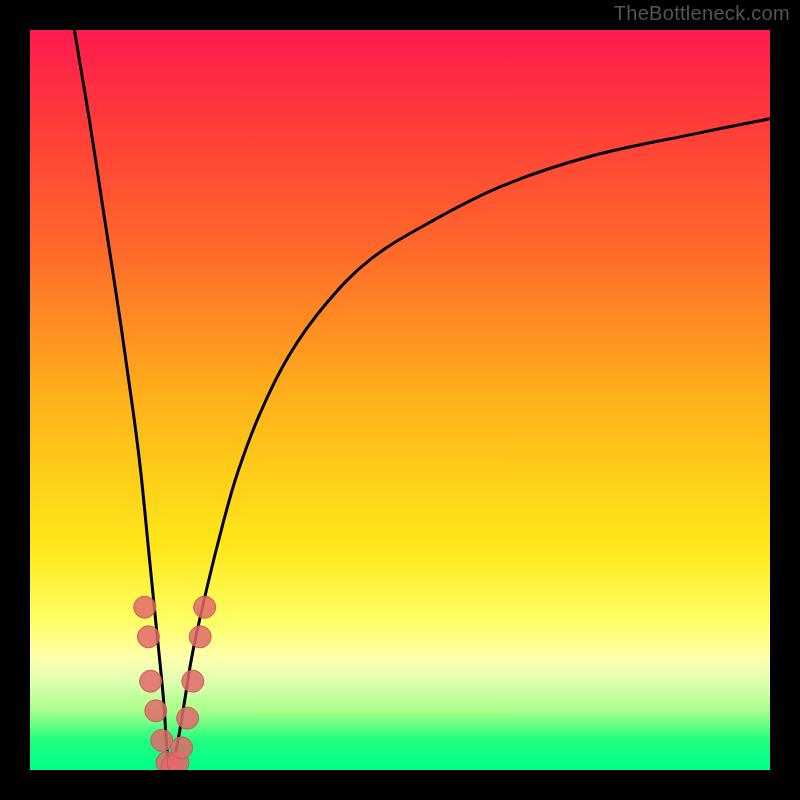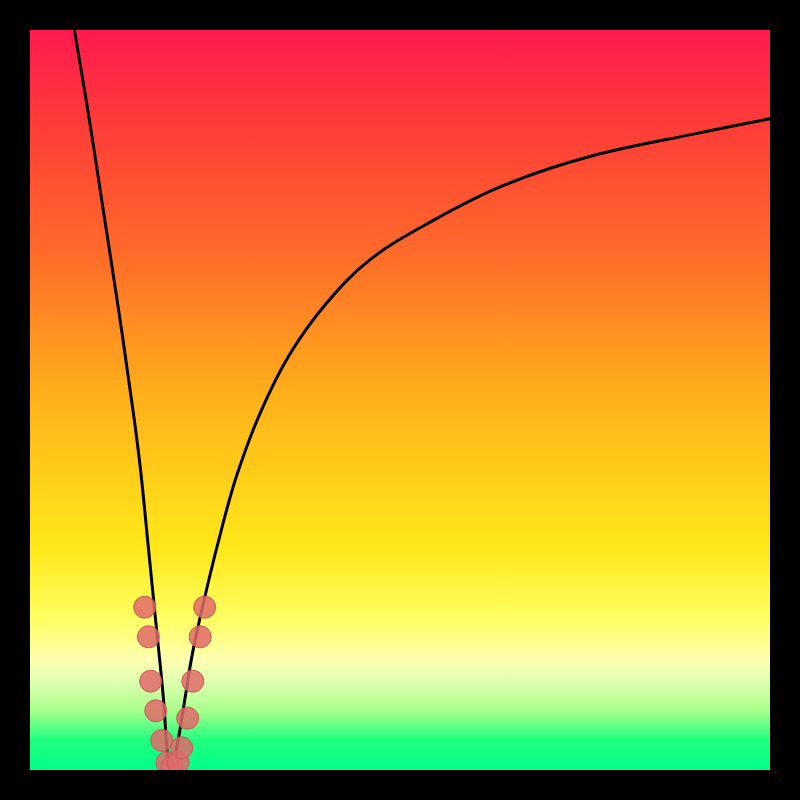--- a/index.html
+++ b/index.html
@@ -67,13 +67,14 @@
           <circle cx="142.08" cy="736.3" r="11" fill="#e06a6a" stroke="#c85a5a" stroke-width="1" fill-opacity="0.85"></circle>
           <circle cx="148" cy="732.6" r="11" fill="#e06a6a" stroke="#c85a5a" stroke-width="1" fill-opacity="0.85"></circle>
           <circle cx="151.7" cy="717.8" r="11" fill="#e06a6a" stroke="#c85a5a" stroke-width="1" fill-opacity="0.85"></circle>
           <circle cx="157.62" cy="688.2" r="11" fill="#e06a6a" stroke="#c85a5a" stroke-width="1" fill-opacity="0.85"></circle>
           <circle cx="162.8" cy="651.2" r="11" fill="#e06a6a" stroke="#c85a5a" stroke-width="1" fill-opacity="0.85"></circle>
           <circle cx="170.20000000000002" cy="606.8" r="11" fill="#e06a6a" stroke="#c85a5a" stroke-width="1" fill-opacity="0.85"></circle>
           <circle cx="174.64000000000001" cy="577.2" r="11" fill="#e06a6a" stroke="#c85a5a" stroke-width="1" fill-opacity="0.85"></circle>
         </g>
     </svg>
   </div>
+  <div class="watermark">TheBottleneck.com</div>
 </div>
 
 </body></html>

